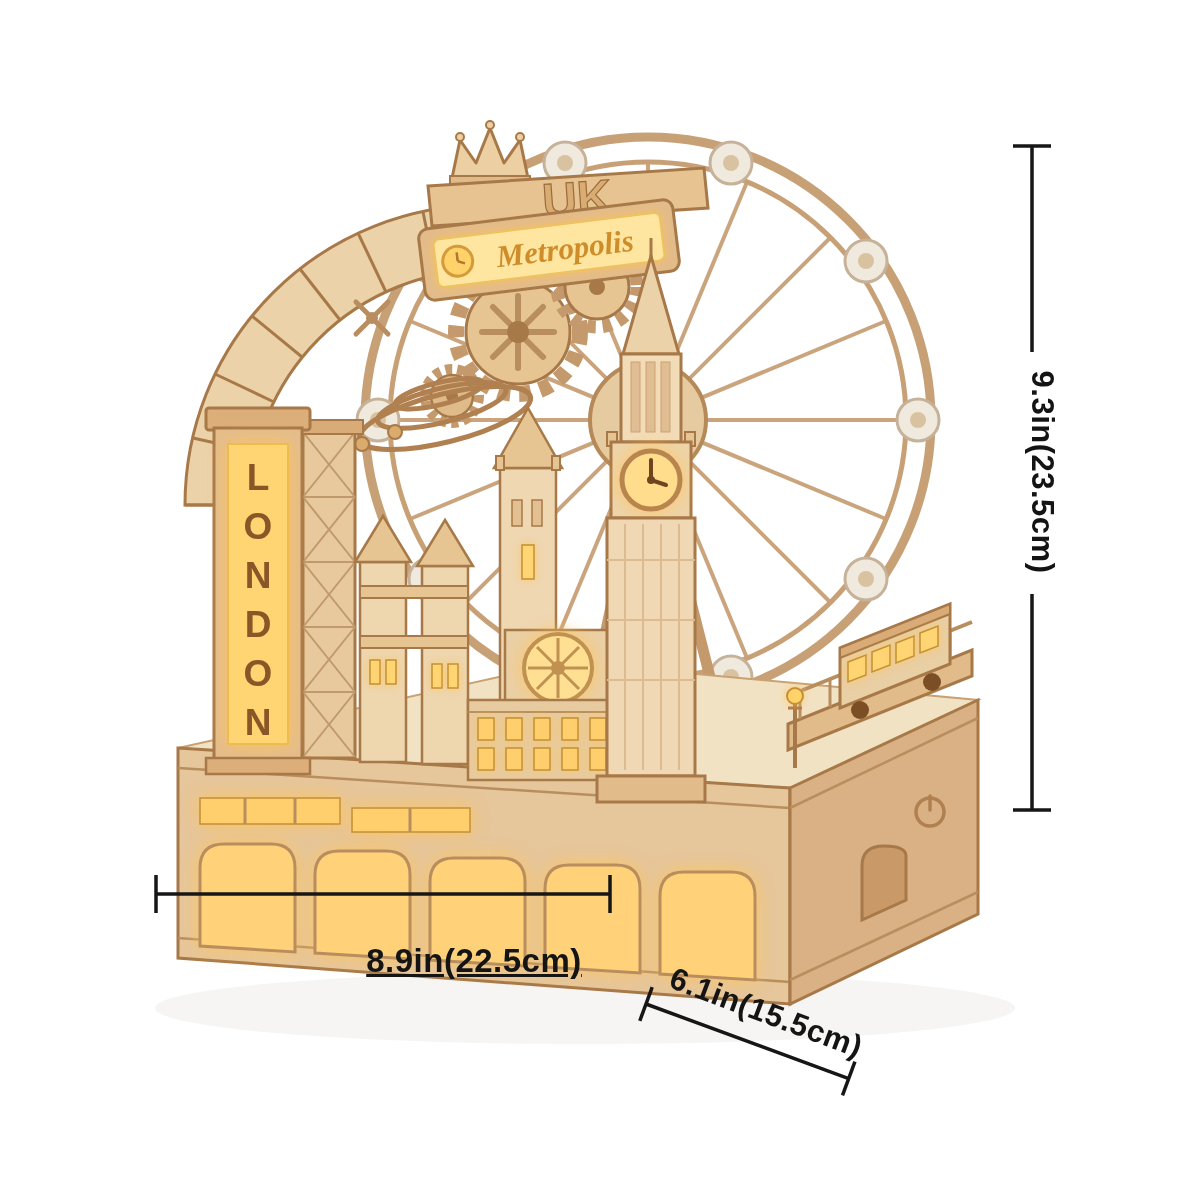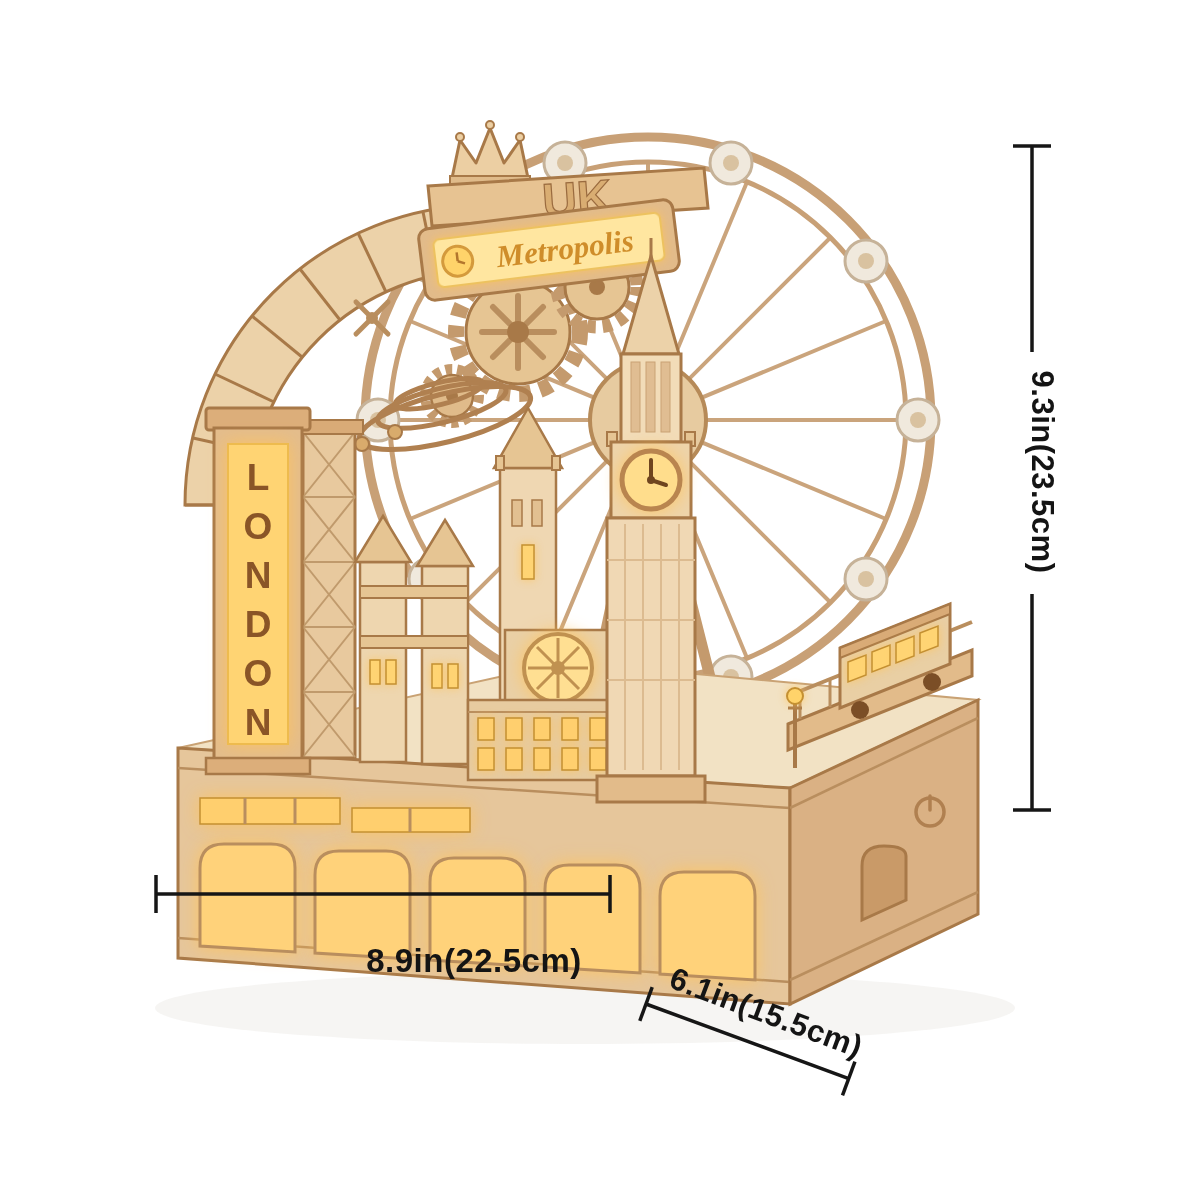--- a/index.html
+++ b/index.html
@@ -2,21 +2,21 @@
 <html><head>
 <meta charset="utf-8">
 <style>
   html,body{margin:0;padding:0;background:#ffffff;}
   .stage{position:relative;width:1200px;height:1200px;background:#ffffff;overflow:hidden;
          font-family:"Liberation Sans",sans-serif;}
   .stage svg{position:absolute;left:0;top:0;}
   .dim-label{position:absolute;font-weight:700;font-size:31px;color:#141414;white-space:nowrap;
              letter-spacing:.5px;}
   .dim-label.h{left:1042px;top:472px;transform:translate(-50%,-50%) rotate(90deg);}
-  .dim-label.w{left:474px;top:961px;transform:translate(-50%,-50%);font-size:33px;}
+  .dim-label.w{left:474px;top:961px;transform:translate(-50%,-50%);font-size:33px;text-decoration:underline;}
   .dim-label.d{left:766px;top:1013px;transform:translate(-50%,-50%) rotate(20.5deg);}
   .glow{filter:drop-shadow(0 0 9px rgba(255,196,90,.85));}
   .glow2{filter:drop-shadow(0 0 5px rgba(255,196,90,.75));}
   text{font-family:"Liberation Sans",sans-serif;}
   .serif{font-family:"Liberation Serif",serif;}
 </style>
 </head>
 <body>
 
 <div class="stage">

